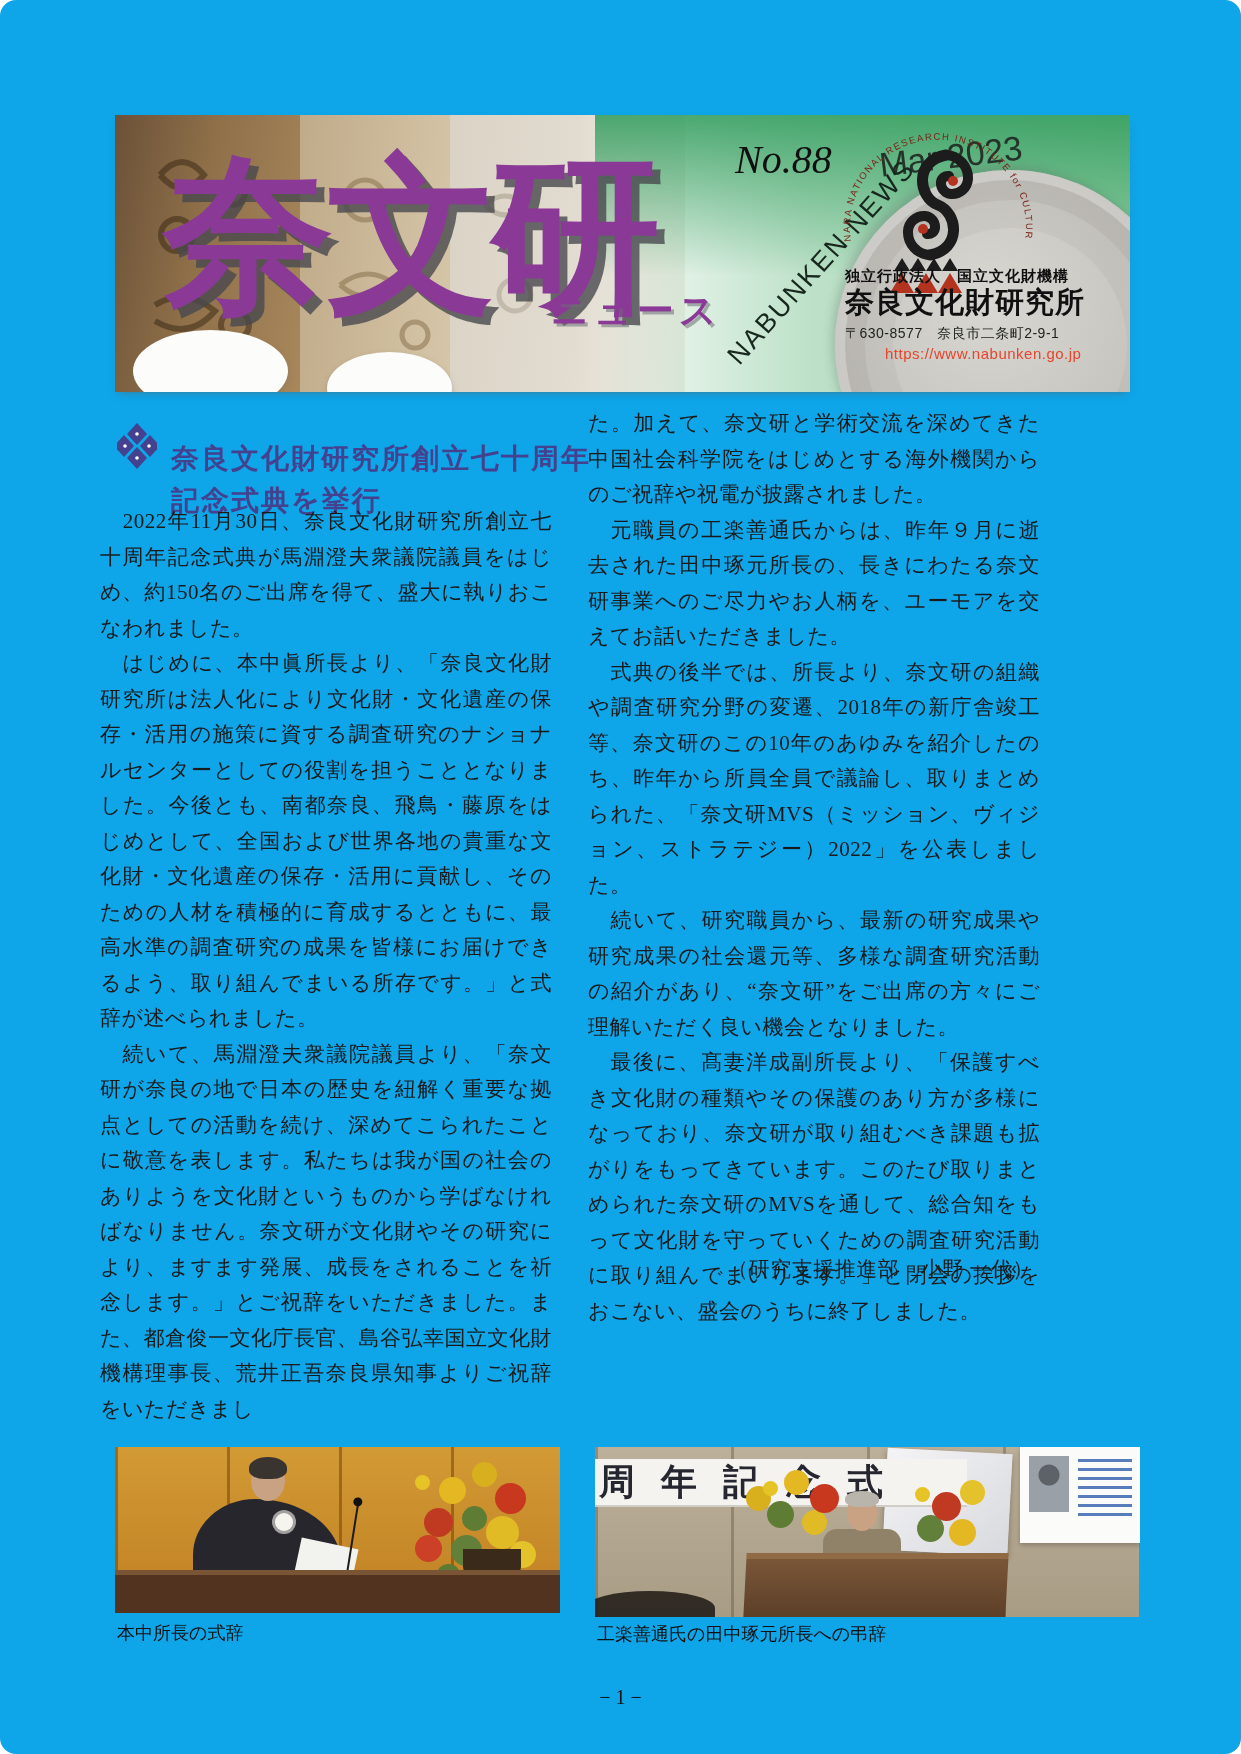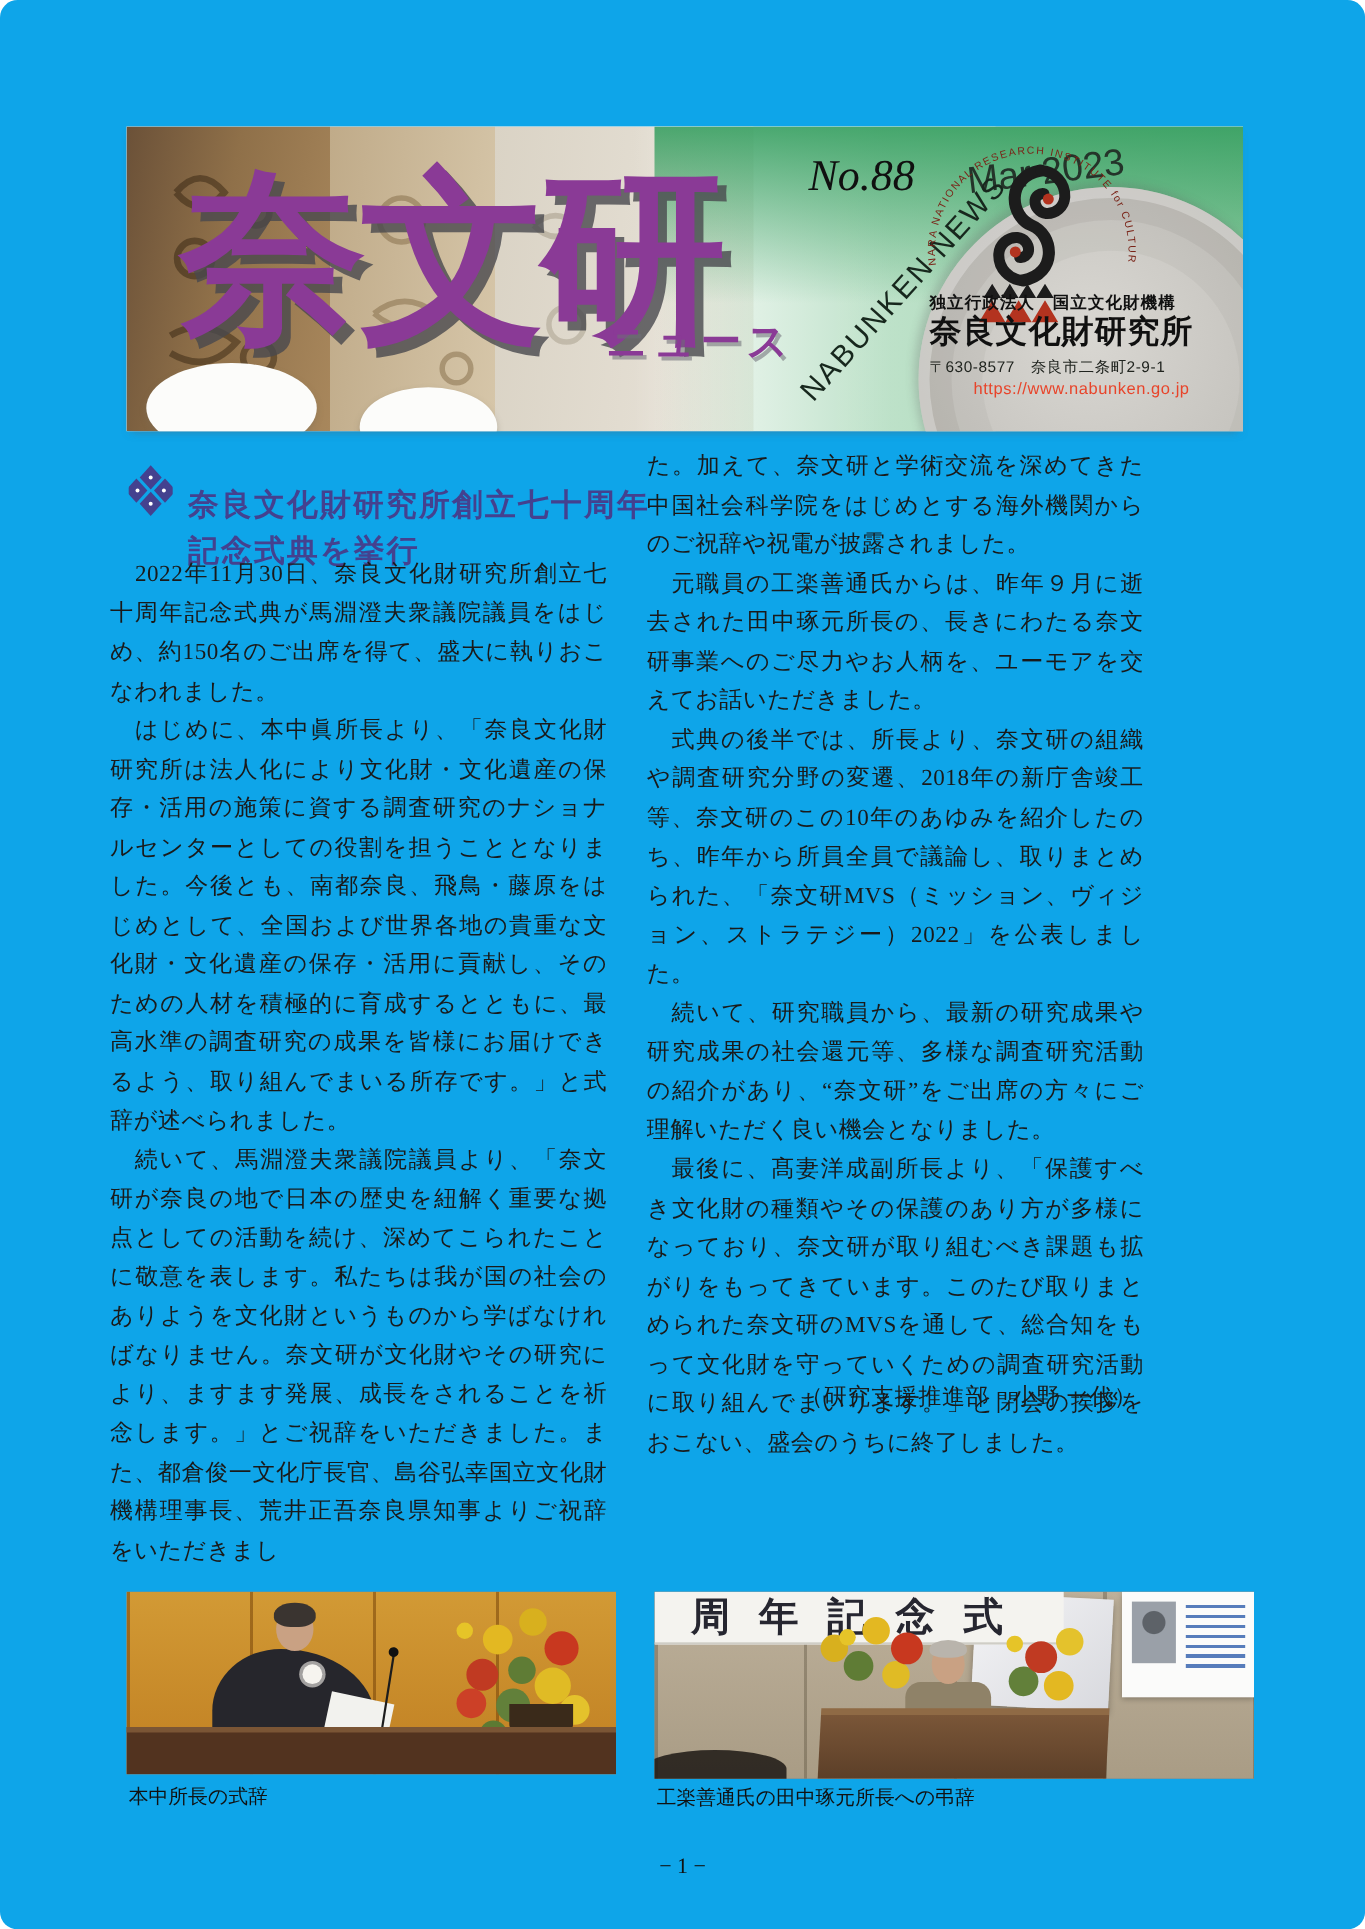--- a/index.html
+++ b/index.html
@@ -82,24 +82,24 @@
   .mic-l::before{content:"";position:absolute;left:-4px;top:-8px;width:9px;height:9px;background:#111;border-radius:50%;}
   .flowers{position:absolute;width:15px;height:15px;border-radius:50%;background:#e6c428;}
   .flowers-l1{left:300px;top:28px;box-shadow:30px 8px 0 6px #e3b822,62px -8px 0 5px #d8b01e,88px 16px 0 8px #c8381f,
       16px 40px 0 7px #c03a22,52px 36px 0 5px #5f7c35,80px 50px 0 9px #e0bb25,6px 66px 0 6px #cc4027,
       44px 68px 0 8px #62803a,100px 72px 0 6px #e4c22c,70px 90px 0 7px #c23a20,26px 94px 0 5px #5c7a33;}
   .vase-l{position:absolute;left:348px;bottom:36px;width:58px;height:28px;background:#3a2a1a;border-radius:0 0 10px 10px;}
 
   .wall-r{position:absolute;inset:0;
       background:repeating-linear-gradient(90deg,rgba(80,70,50,.35) 0 3px,rgba(0,0,0,0) 3px 136px),
                  linear-gradient(180deg,#bdb09a,#a99c85);}
-  .banner-strip{position:absolute;left:0;top:0;width:368px;height:46px;background:#f4f3ef;
+  .banner-strip{position:absolute;left:0;top:12px;width:368px;height:46px;background:#f4f3ef;
       border-bottom:2px solid #cfcdc6;overflow:hidden;white-space:nowrap;
       font-family:"Liberation Sans","DejaVu Sans",sans-serif;font-size:36px;font-weight:800;
-      color:#262630;letter-spacing:26px;line-height:46px;padding-left:4px;text-align:center;}
+      color:#262630;letter-spacing:26px;line-height:46px;padding-left:4px;}
   .screen-r{position:absolute;left:290px;top:4px;width:125px;height:102px;transform:rotate(3deg);
       background:linear-gradient(135deg,#f4f4f6,#d8d9de);box-shadow:0 3px 7px rgba(0,0,0,.3);}
   .panel-r{position:absolute;left:425px;top:0;width:120px;height:96px;background:#fbfbfa;box-shadow:0 2px 5px rgba(0,0,0,.25);}
   .panel-photo{position:absolute;left:9px;top:9px;width:40px;height:56px;
       background:radial-gradient(circle at 50% 34%,#5d6268 0 10px,#9aa0a8 11px);}
   .panel-lines{position:absolute;left:58px;top:12px;width:54px;height:62px;opacity:.85;
       background:repeating-linear-gradient(180deg,#3a66b0 0 3px,rgba(0,0,0,0) 3px 9px);}
   .podium-r{position:absolute;left:150px;bottom:0;width:262px;height:58px;transform:skewX(-3deg);
       background:linear-gradient(180deg,#7a5638,#5c3f28);border-top:6px solid #8f6a45;}
   .person-head-r{position:absolute;left:252px;top:48px;width:30px;height:36px;background:#c9a183;border-radius:50%;}

